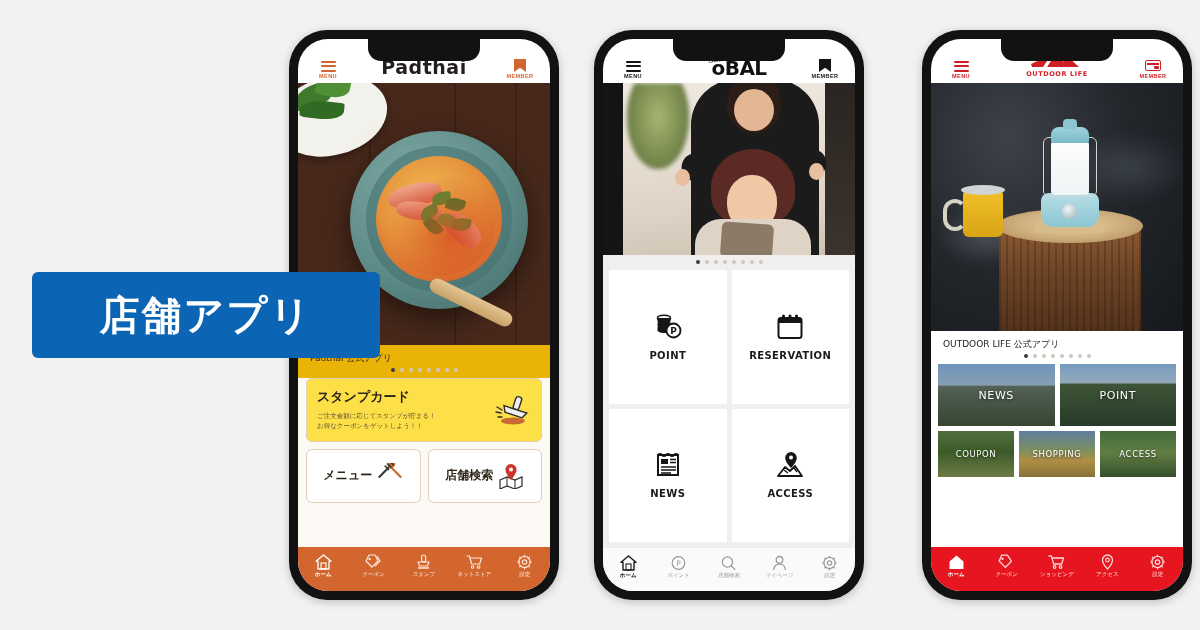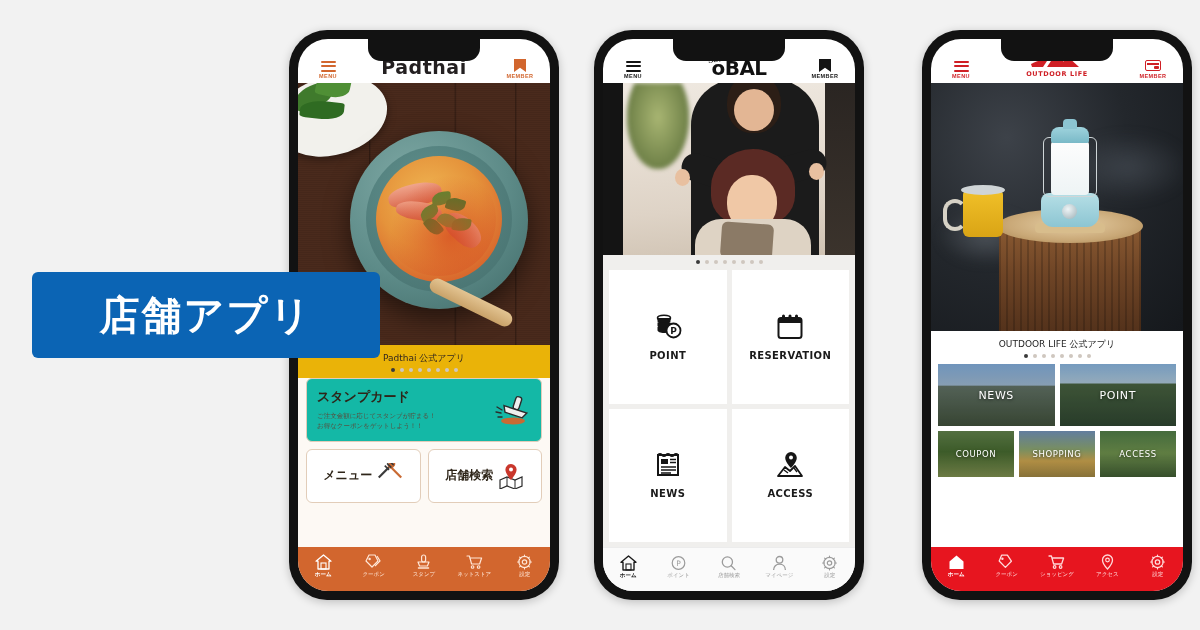--- a/index.html
+++ b/index.html
@@ -167,29 +167,29 @@
   .lantern-knob{ position:absolute; left:131px; bottom:112px; width:15px; height:15px; border-radius:50%;
           background:radial-gradient(circle at 40% 35%,#eef4f6,#9db0b6);}
   .mug{ position:absolute; left:32px; bottom:94px; width:40px; height:46px;
         background:linear-gradient(180deg,#f0c028,#d9a415); border-radius:4px 4px 6px 6px;}
   .mug-rim{ position:absolute; left:30px; bottom:136px; width:44px; height:10px; border-radius:50%;
         background:#cfd4d6;}
   .mug-handle{ position:absolute; left:12px; bottom:100px; width:24px; height:32px;
         border:4px solid #d7d2c6; border-radius:14px; border-right-color:transparent;}
 
   
-  .cap{ text-align:center; font-size:9px; color:#33281f; padding:7px 6px 3px; font-weight:500;
+  .cap{ font-size:9px; color:#33281f; padding:7px 12px 3px; font-weight:500;
         font-family:"DejaVu Sans",sans-serif; }
   .dots{ display:flex; justify-content:center; gap:5px; padding-bottom:6px; }
   .dots i{ width:4px; height:4px; border-radius:50%; background:#cfc7bf; display:block; }
   .dots i.on{ background:#3a3a3a; }
 
   
   .body1{ flex:1; background:#fdf9f4; padding:0 8px; display:flex; flex-direction:column; gap:7px;}
-  .card1{ border:1px solid #e2cdb9; background:#14b8a6; border-radius:6px; padding:9px 10px;
+  .card1{ border:1px solid #e2cdb9; background:#fde047; border-radius:6px; padding:9px 10px;
           display:flex; align-items:center; justify-content:space-between; }
   .card1 .t{ font-size:13px; font-weight:700; color:#2e2519; margin-bottom:5px;
              font-family:"DejaVu Sans",sans-serif;}
   .card1 .s{ font-size:6.5px; color:#5a4b3b; line-height:1.6; font-family:"DejaVu Sans",sans-serif;}
   .stamp-ico{ width:40px; height:34px; position:relative; flex:0 0 40px;}
   .row2{ display:flex; gap:7px; }
   .btn1{ flex:1; border:1px solid #e2cdb9; background:#fff; border-radius:6px; height:54px;
          display:flex; align-items:center; justify-content:center; gap:5px; }
   .btn1 .t{ font-size:12px; font-weight:700; color:#2e2519; font-family:"DejaVu Sans",sans-serif;}
 

